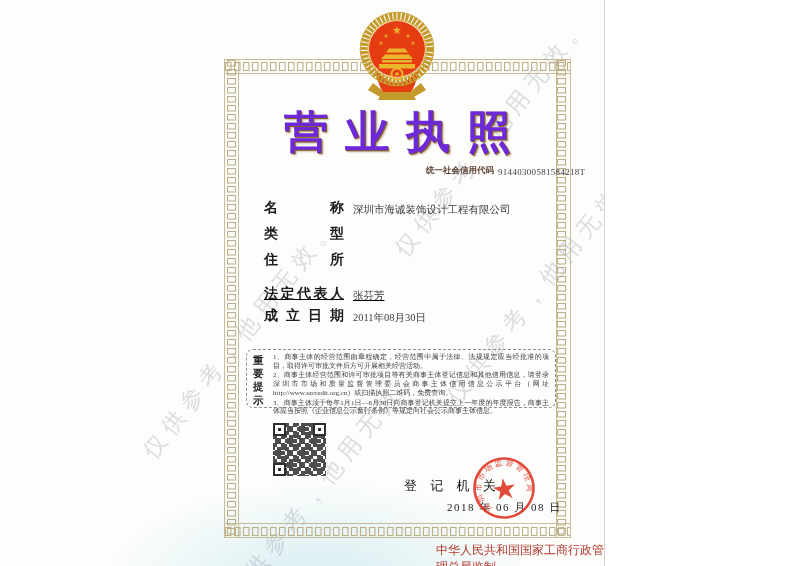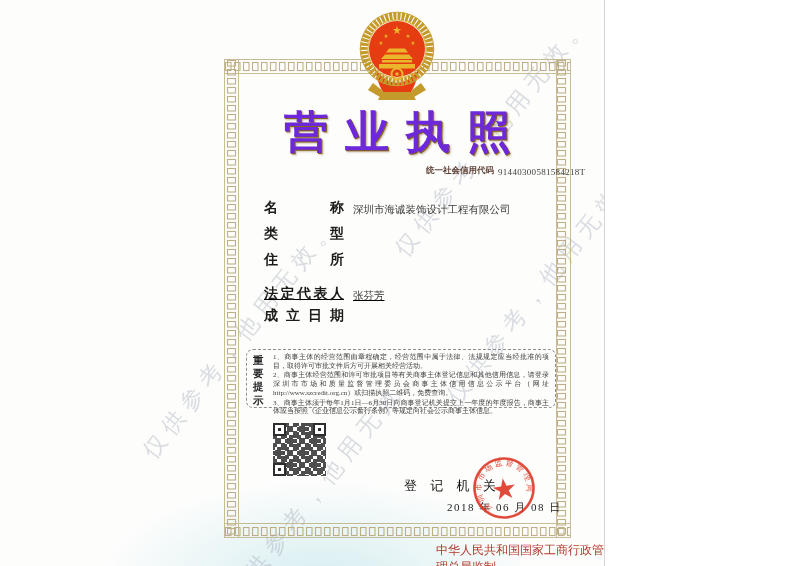--- a/index.html
+++ b/index.html
@@ -128,20 +128,21 @@
     </div>
     <div class="row" id="row-addr">
       <span class="flabel">住所</span>
     </div>
     <div class="row" id="row-legal">
       <span class="flabel">法定代表人</span>
       <span class="fvalue">张芬芳</span>
     </div>
     <div class="row" id="row-date">
       <span class="flabel">成立日期</span>
+      <span class="fvalue">2011年08月30日</span>
     </div>
 
     <div id="notice">
       <div class="nlabel">重要提示</div>
       <div class="ntext">
         <p>1、商事主体的经营范围由章程确定，经营范围中属于法律、法规规定应当经批准的项目，取得许可审批文件后方可开展相关经营活动。</p>
         <p>2、商事主体经营范围和许可审批项目等有关商事主体登记信息和其他信用信息，请登录深圳市市场和质量监督管理委员会商事主体信用信息公示平台（网址http://www.szcredit.org.cn）或扫描执照二维码，免费查询。</p>
         <p>3、商事主体须于每年1月1日—6月30日向商事登记机关提交上一年度的年度报告，商事主体应当按照《企业信息公示暂行条例》等规定向社会公示商事主体信息。</p>
       </div>
     </div>

